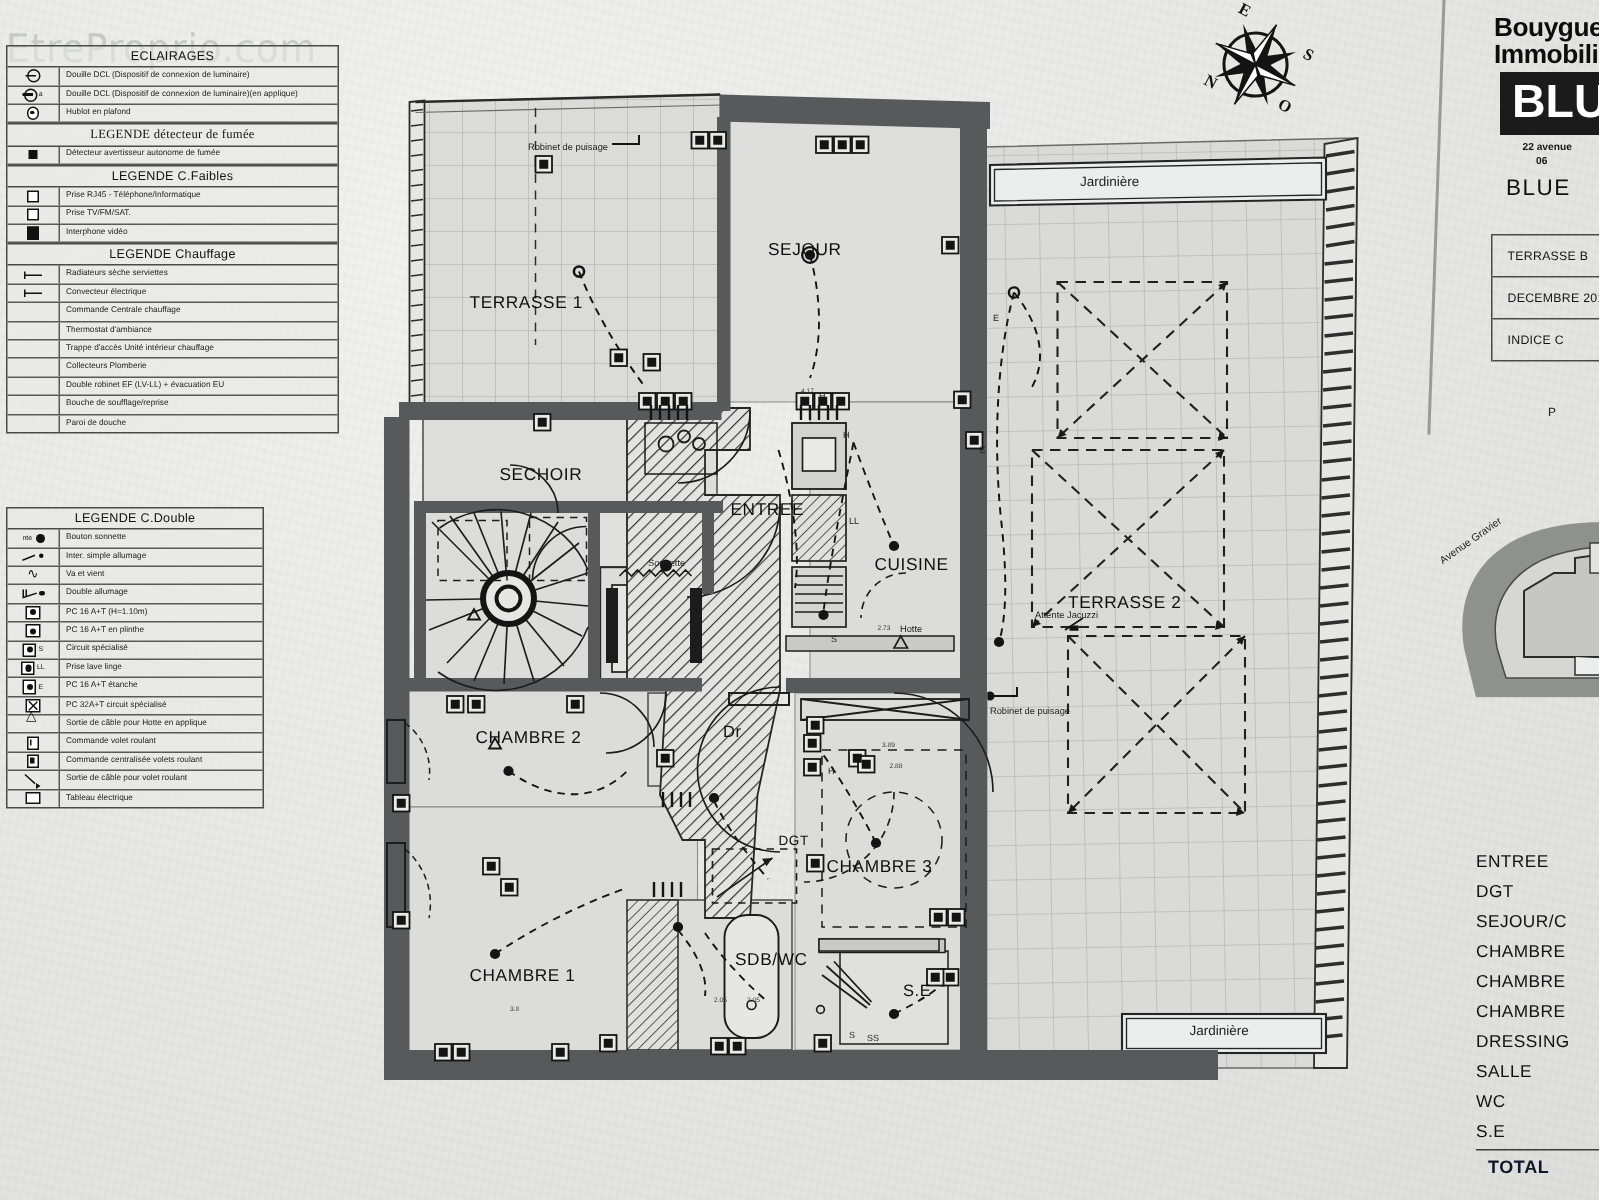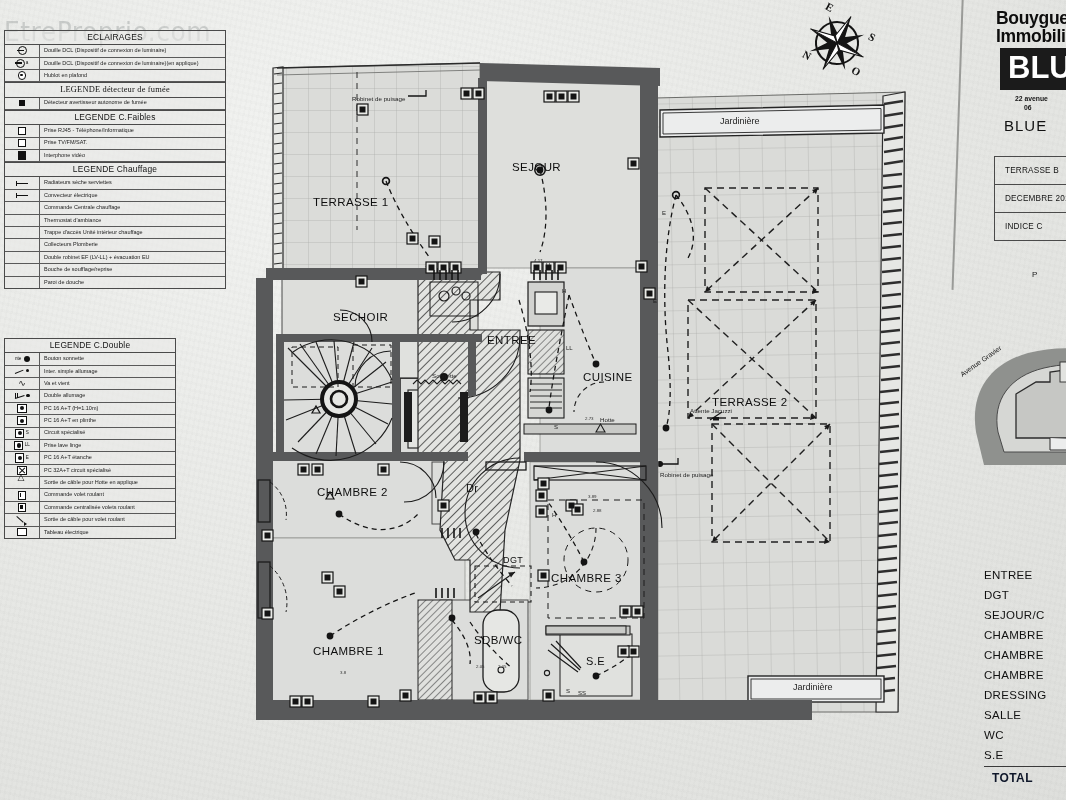--- a/index.html
+++ b/index.html
@@ -150,21 +150,21 @@
   
   #plan{left:0;top:0;width:1066px;height:800px;}
   .room-label{
     position:absolute;
     font-size:11.5px;
     color:#0f0f0f;
     letter-spacing:.4px;
     white-space:nowrap;
     font-family:"Liberation Sans",sans-serif;
   }
-  .room-label.sm{font-size:9px;}
+  .room-label.sm{font-size:9px;margin-left:16px;}
   .note{
     position:absolute;
     font-size:6.2px;
     color:#1d1d1d;
     white-space:nowrap;
   }
   .tinynum{position:absolute;font-size:4.4px;color:#333;white-space:nowrap;}
 </style>
 </head>
 <body>
@@ -658,21 +658,21 @@
   <div class="room-label" style="left:512px;top:161px;">SEJOUR</div>
   <div class="room-label" style="left:301px;top:311px;margin-left:32px;">SECHOIR</div>
   <div class="room-label" style="left:487px;top:334px;">ENTREE</div>
   <div class="room-label" style="left:583px;top:371px;">CUISINE</div>
   <div class="room-label" style="left:712px;top:396px;">TERRASSE 2</div>
   <div class="room-label" style="left:317px;top:486px;">CHAMBRE 2</div>
   <div class="room-label" style="left:313px;top:645px;">CHAMBRE 1</div>
   <div class="room-label" style="left:551px;top:572px;">CHAMBRE 3</div>
   <div class="room-label sm" style="left:466px;top:482px;font-size:11px;">Dr</div>
   <div class="room-label sm" style="left:503px;top:555px;">DGT</div>
-  <div class="room-label" style="left:474px;top:634px;">SDB/WC</div>
+  <div class="room-label" style="left:490px;top:634px;">SDB/WC</div>
   <div class="room-label sm" style="left:586px;top:655px;font-size:11px;">S.E</div>
 
   <div class="note" style="left:352px;top:95px;">Robinet de puisage</div>
   <div class="note" style="left:720px;top:116px;font-size:9px;">Jardinière</div>
   <div class="note" style="left:793px;top:682px;font-size:9px;">Jardinière</div>
   <div class="note" style="left:690px;top:407px;">Attente Jacuzzi</div>
   <div class="note" style="left:660px;top:471px;">Robinet de puisage</div>
   <div class="note" style="left:432px;top:372px;">Sonnette</div>
   <div class="note" style="left:600px;top:416px;">Hotte</div>
 

